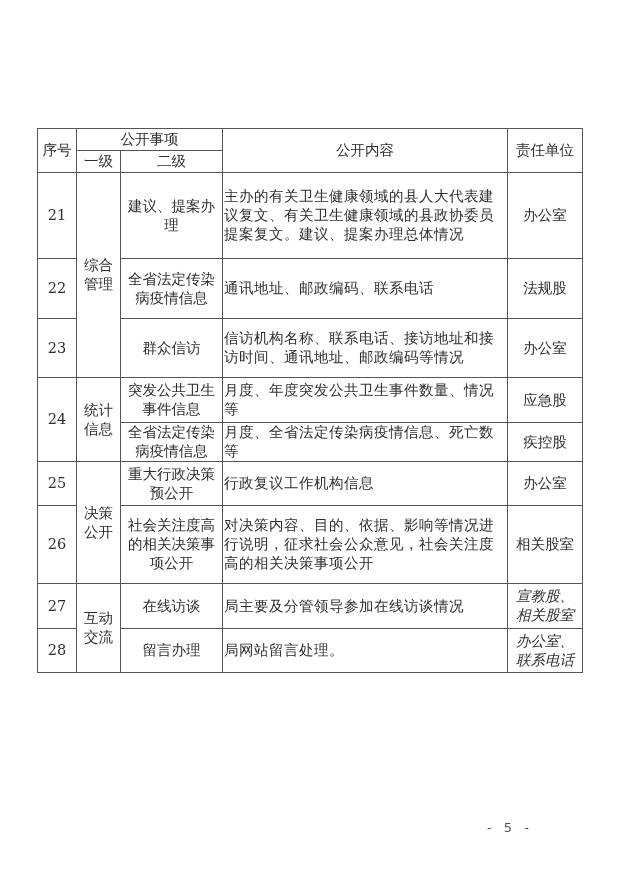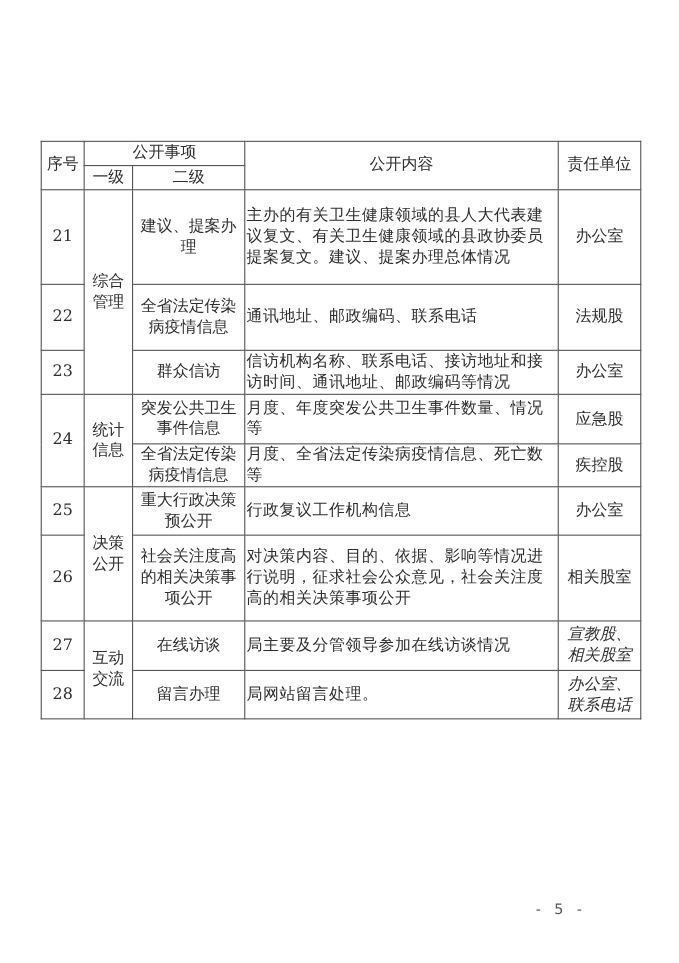--- a/index.html
+++ b/index.html
@@ -55,21 +55,21 @@
     <td class="c">办公室</td>
   </tr>
 
   <tr style="height:60px">
     <td class="c">22</td>
     <td class="c">全省法定传染病疫情信息</td>
     <td class="l">通讯地址、邮政编码、联系电话</td>
     <td class="c">法规股</td>
   </tr>
 
-  <tr style="height:40px">
+  <tr style="height:59px">
     <td class="c">23</td>
     <td class="c">群众信访</td>
     <td class="l">信访机构名称、联系电话、接访地址和接访时间、通讯地址、邮政编码等情况</td>
     <td class="c">办公室</td>
   </tr>
 
   <tr style="height:45px">
     <td class="c" rowspan="2">24</td>
     <td class="c" rowspan="2">统计信息</td>
     <td class="c">突发公共卫生事件信息</td>

